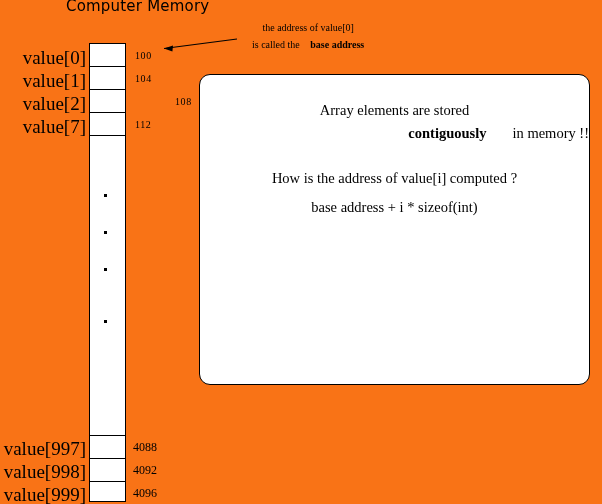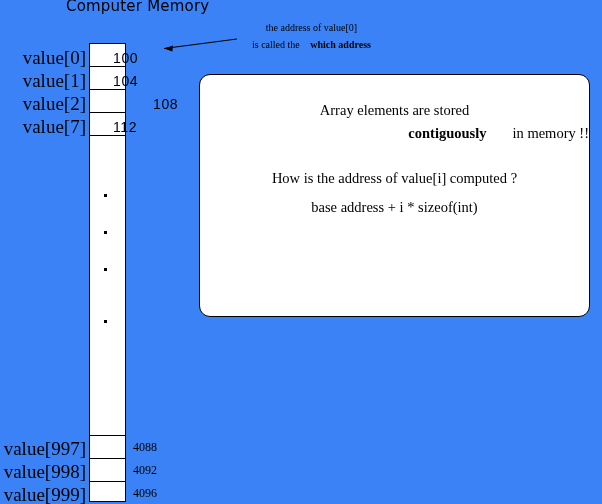--- a/index.html
+++ b/index.html
@@ -4,21 +4,21 @@
 <style>
   html, body {
     margin: 0;
     padding: 0;
     background: #ffffff;
   }
   #canvas {
     position: relative;
     width: 602px;
     height: 504px;
-    background: #3b82f6;
+    background: #f97316;
     overflow: hidden;
     font-family: "Liberation Serif", "DejaVu Serif", serif;
     color: #000000;
   }
 
   
   .title {
     position: absolute;
     left: 66px;
     top: -3px;
@@ -68,23 +68,23 @@
   }
   .idx-wrap {
     position: absolute;
     left: 0;
     width: 86px;
   }
 
   
   .addr-top {
     position: absolute;
-    left: 113px;
-    font-family: Liberation Sans, sans-serif;
-    font-size: 14px;
+    left: 135px;
+    font-family: Liberation Serif, serif;
+    font-size: 10px;
     letter-spacing: 0.6px;
     white-space: nowrap;
   }
   .addr-bottom {
     position: absolute;
     left: 133px;
     font-family: "Liberation Serif", "DejaVu Serif", serif;
     font-size: 12px;
     white-space: nowrap;
   }
@@ -110,21 +110,21 @@
     height: 30px;
     overflow: visible;
   }
 
   
   .info-box {
     position: absolute;
     left: 199px;
     top: 74px;
     width: 391px;
-    height: 243px;
+    height: 311px;
     border: 1.8px solid #000;
     border-radius: 11px;
     box-sizing: border-box;
     background: #fff;
   }
   .info-line {
     position: absolute;
     left: 0;
     width: 100%;
     text-align: center;
@@ -191,21 +191,21 @@
 
   <svg class="arrow-svg" viewBox="0 0 100 30">
     <line x1="87" y1="11" x2="14" y2="20.5" stroke="#000" stroke-width="1.2"></line>
     <polygon points="14,20.5 23,17.4 22.4,23.6" fill="#000"></polygon>
   </svg>
 
   <div class="callout">
     <div>the address of value[0]</div>
     <div>
       <span>is called the</span>
-      <span class="gap" style="width:8px;"></span><span class="bold">which address</span>
+      <span class="gap" style="width:8px;"></span><span class="bold">base address</span>
     </div>
   </div>
 
   <div class="info-box">
     <div class="info-line" style="top:27px;">Array elements are stored</div>
     <div class="info-line" style="top:50px;text-align:right;">
       <span class="bold">contiguously</span><span class="gap"></span><span>in memory !!</span>
     </div>
     <div class="info-line" style="top:95px;">How is the address of value[i] computed ?</div>
     <div class="info-line" style="top:124px;">base address + i * sizeof(int)</div>

